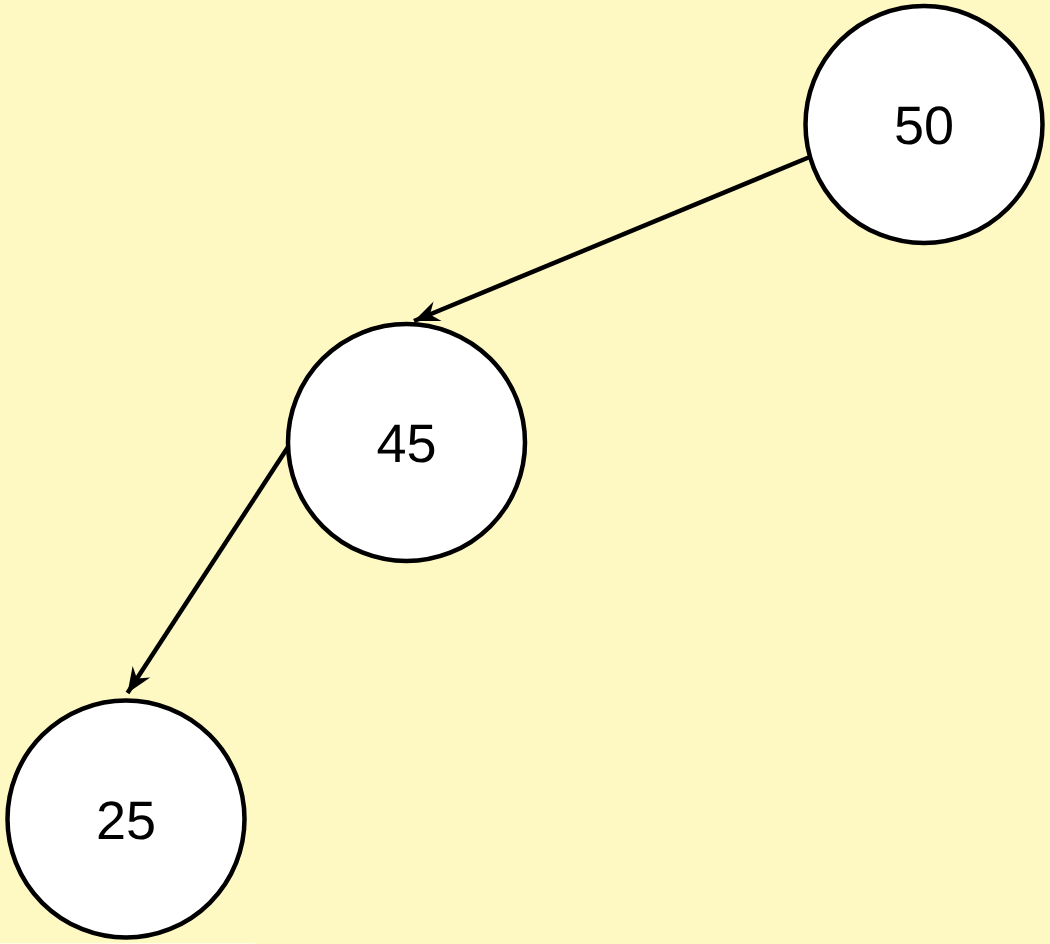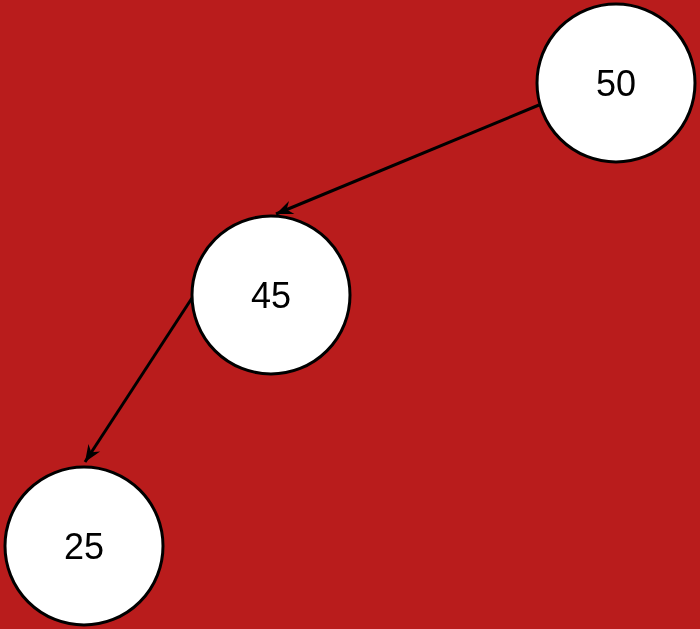--- a/index.html
+++ b/index.html
@@ -26,21 +26,21 @@
     font-family: "Liberation Sans", sans-serif;
     font-size: 36px;
     font-weight: 400;
     text-anchor: middle;
     user-select: none;
   }
 </style>
 </head>
 <body>
 
-<div class="canvas" style="background: #b91c1c;">
+<div class="canvas" style="background: #fef9c3;">
   <svg id="tree-svg" width="700" height="629" viewBox="0 0 700 629" xmlns="http://www.w3.org/2000/svg">
     <defs>
       <marker id="arrowhead" markerUnits="userSpaceOnUse" markerWidth="20" markerHeight="16" refX="18" refY="8" orient="auto">
         <path id="arrowhead-path" d="M1,1 L18,8 L1,15 L6.5,8 Z" fill="#000000"></path>
       </marker>
     </defs>
     <g id="edges-layer">
         <line x1="539" y1="105" x2="276" y2="214" stroke="#000000" stroke-width="3" marker-end="url(#arrowhead)"></line>
         <line x1="192" y1="298" x2="85" y2="462" stroke="#000000" stroke-width="3" marker-end="url(#arrowhead)"></line>
       </g>

